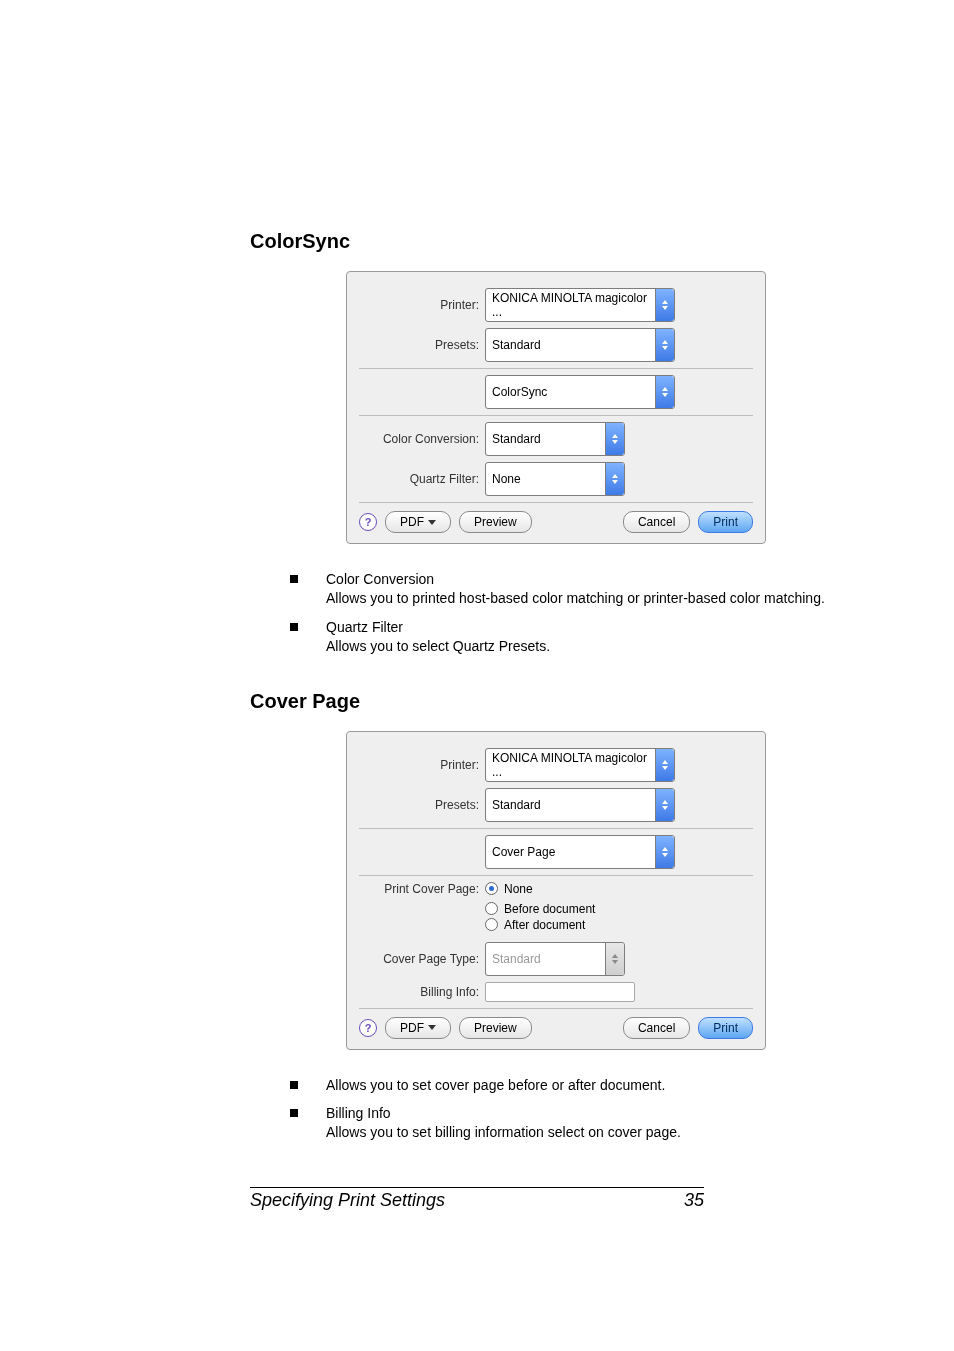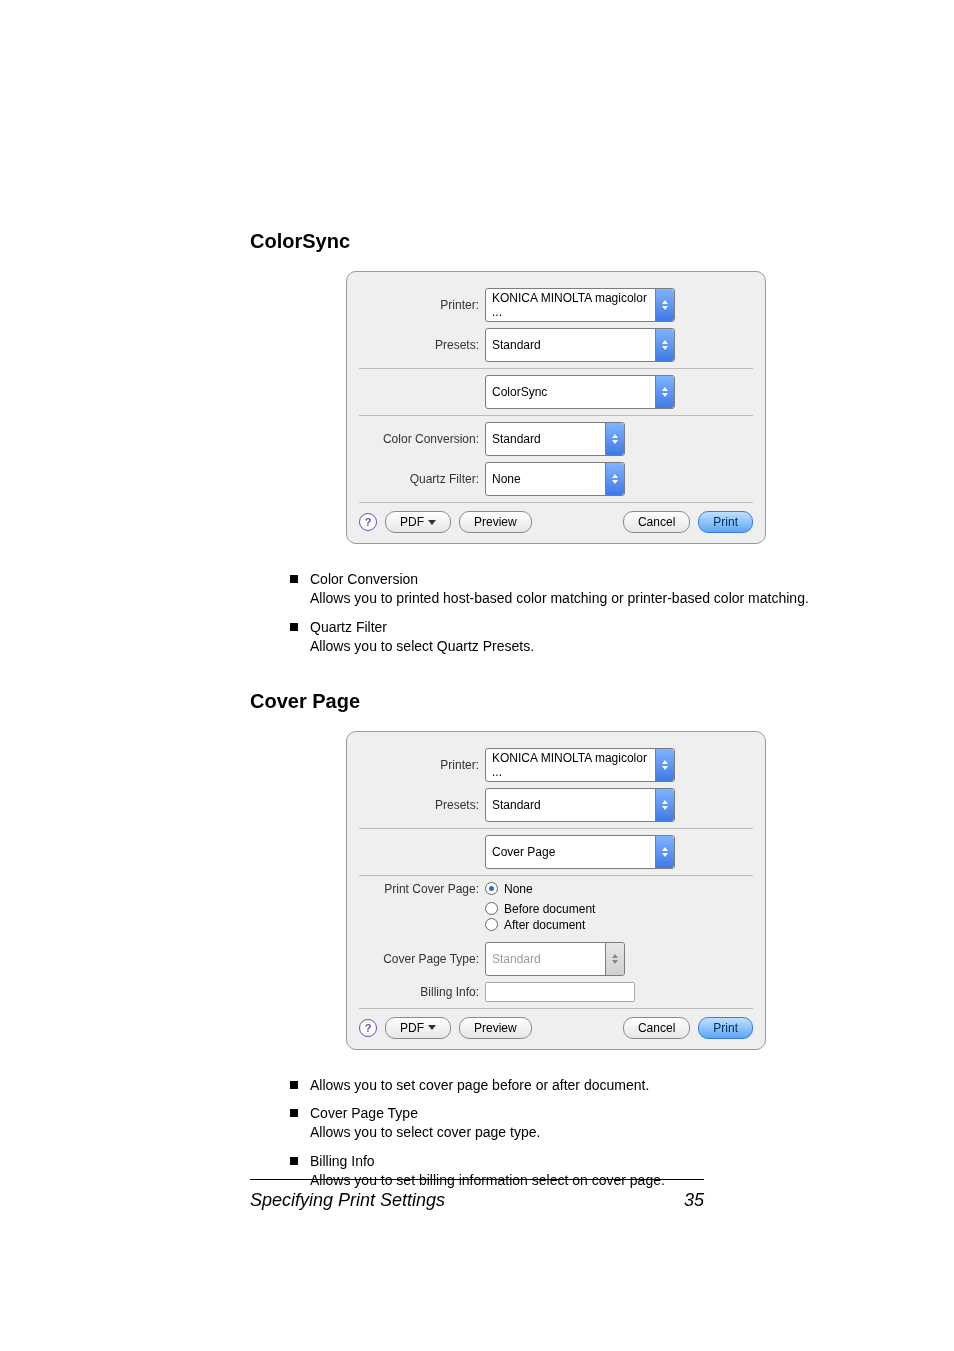--- a/index.html
+++ b/index.html
@@ -20,21 +20,21 @@
     font-size: 20px;
     font-weight: bold;
     margin: 0 0 18px 0;
   }
 
   
   .dialog {
     width: 420px;
     margin: 0 auto 14px auto;
     border: 1px solid #9a9a9a;
-    border-radius: 10px;
+    border-radius: 4px;
     background: #efefef;
     padding: 10px 12px 10px 12px;
     box-sizing: border-box;
   }
   .dialog .row {
     display: flex;
     align-items: center;
     margin: 6px 0;
   }
   .dialog .row .label {
@@ -194,20 +194,21 @@
   .textfield.w-md { width: 150px; }
 
   
   .body-list {
     margin: 26px 0 34px 40px;
   }
   .body-list .item {
     display: flex;
     align-items: flex-start;
     margin-bottom: 10px;
+    gap: 16px;
   }
   .body-list .sq {
     width: 8px;
     height: 8px;
     background: #000;
     margin-top: 5px;
     margin-right: 12px;
     flex: 0 0 auto;
   }
   .body-list .item-body {
@@ -221,21 +222,21 @@
     display: block;
   }
 
   
   .footer {
     position: absolute;
     left: 250px;
     right: 250px;
     bottom: 140px;
     border-top: 1px solid #000;
-    padding-top: 10px;
+    padding-top: 2px;
     display: flex;
     justify-content: space-between;
     font-style: italic;
     font-size: 18px;
   }
   .footer .page-num {
     font-style: italic;
   }
 
   
@@ -415,27 +416,20 @@
   <div class="body-list">
     <div class="item">
       <span class="sq"></span>
       <span class="item-body">
         <span class="item-desc">Allows you to set cover page before or after document.</span>
       </span>
     </div>
     <div class="item">
       <span class="sq"></span>
       <span class="item-body">
-        <span class="item-title">Cover Page Type</span>
-        <span class="item-desc">Allows you to select cover page type.</span>
-      </span>
-    </div>
-    <div class="item">
-      <span class="sq"></span>
-      <span class="item-body">
         <span class="item-title">Billing Info</span>
         <span class="item-desc">Allows you to set billing information select on cover page.</span>
       </span>
     </div>
   </div>
 
   <div class="footer">
     <span>Specifying Print Settings</span>
     <span class="page-num">35</span>
   </div>

